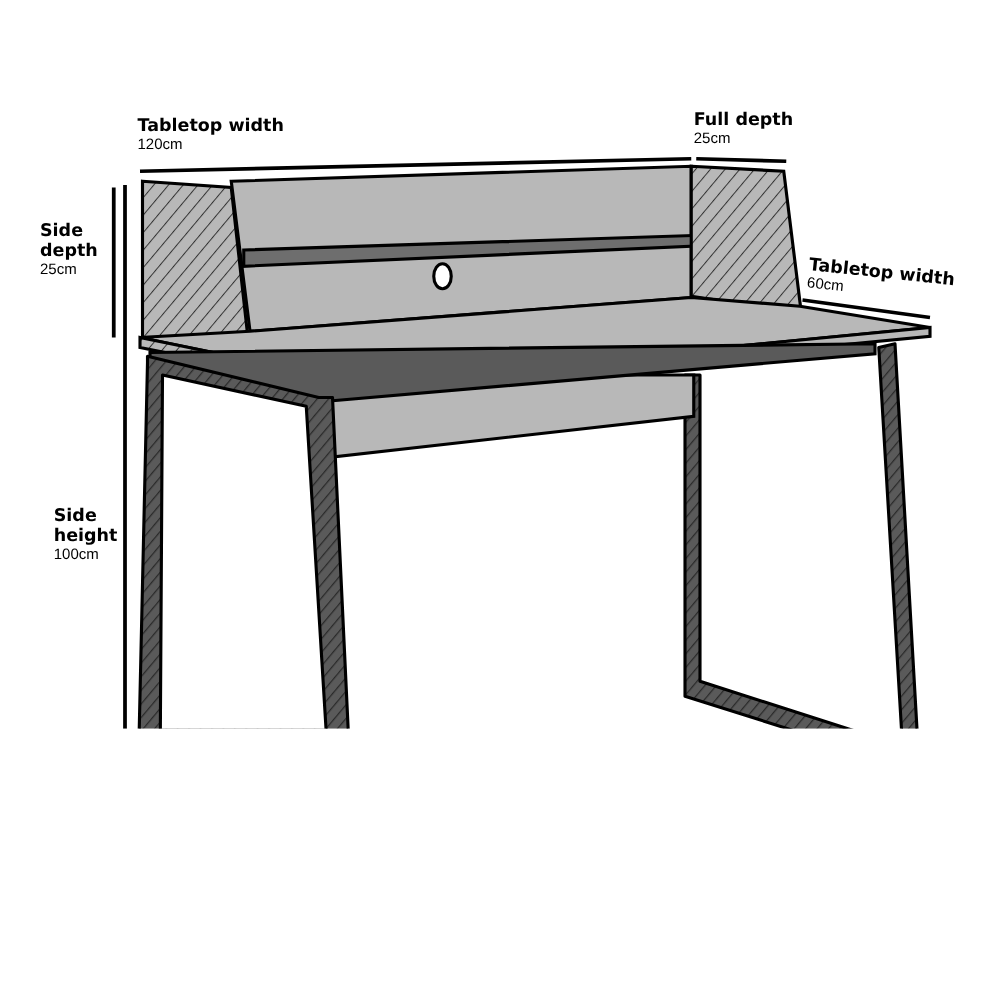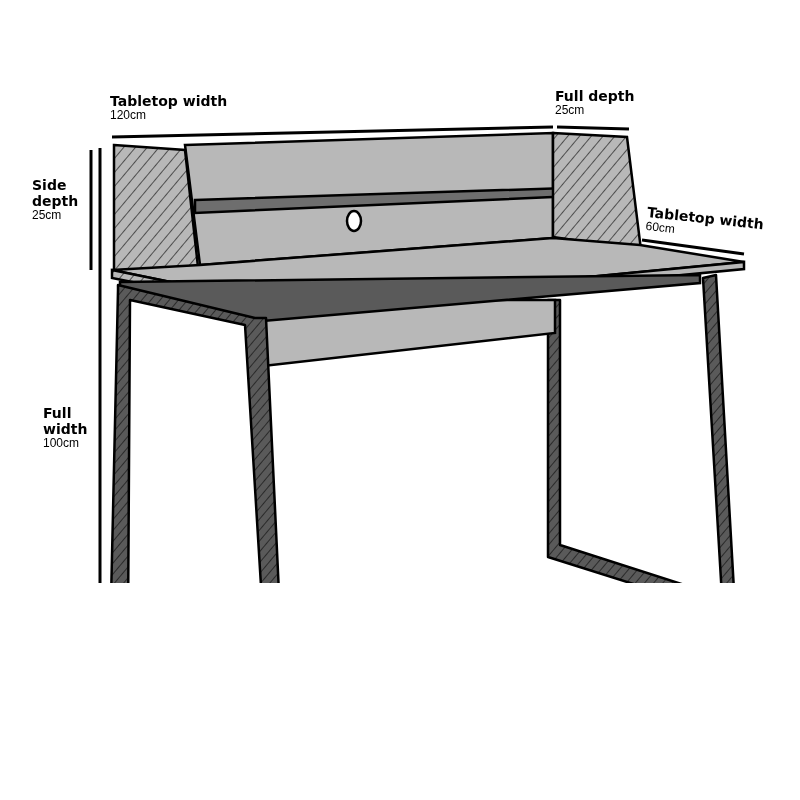--- a/index.html
+++ b/index.html
@@ -75,16 +75,16 @@
     <span class="title">Tabletop width</span>
     <span class="value">60cm</span>
   </div>
 
   <div class="label" style="left:32px; top:177px; width:55px;">
     <span class="title">Side depth</span>
     <span class="value">25cm</span>
   </div>
 
   <div class="label" style="left:43px; top:405px; width:50px;">
-    <span class="title">Full width</span>
+    <span class="title">Side height</span>
     <span class="value">100cm</span>
   </div>
 </div>
 
 </body></html>

